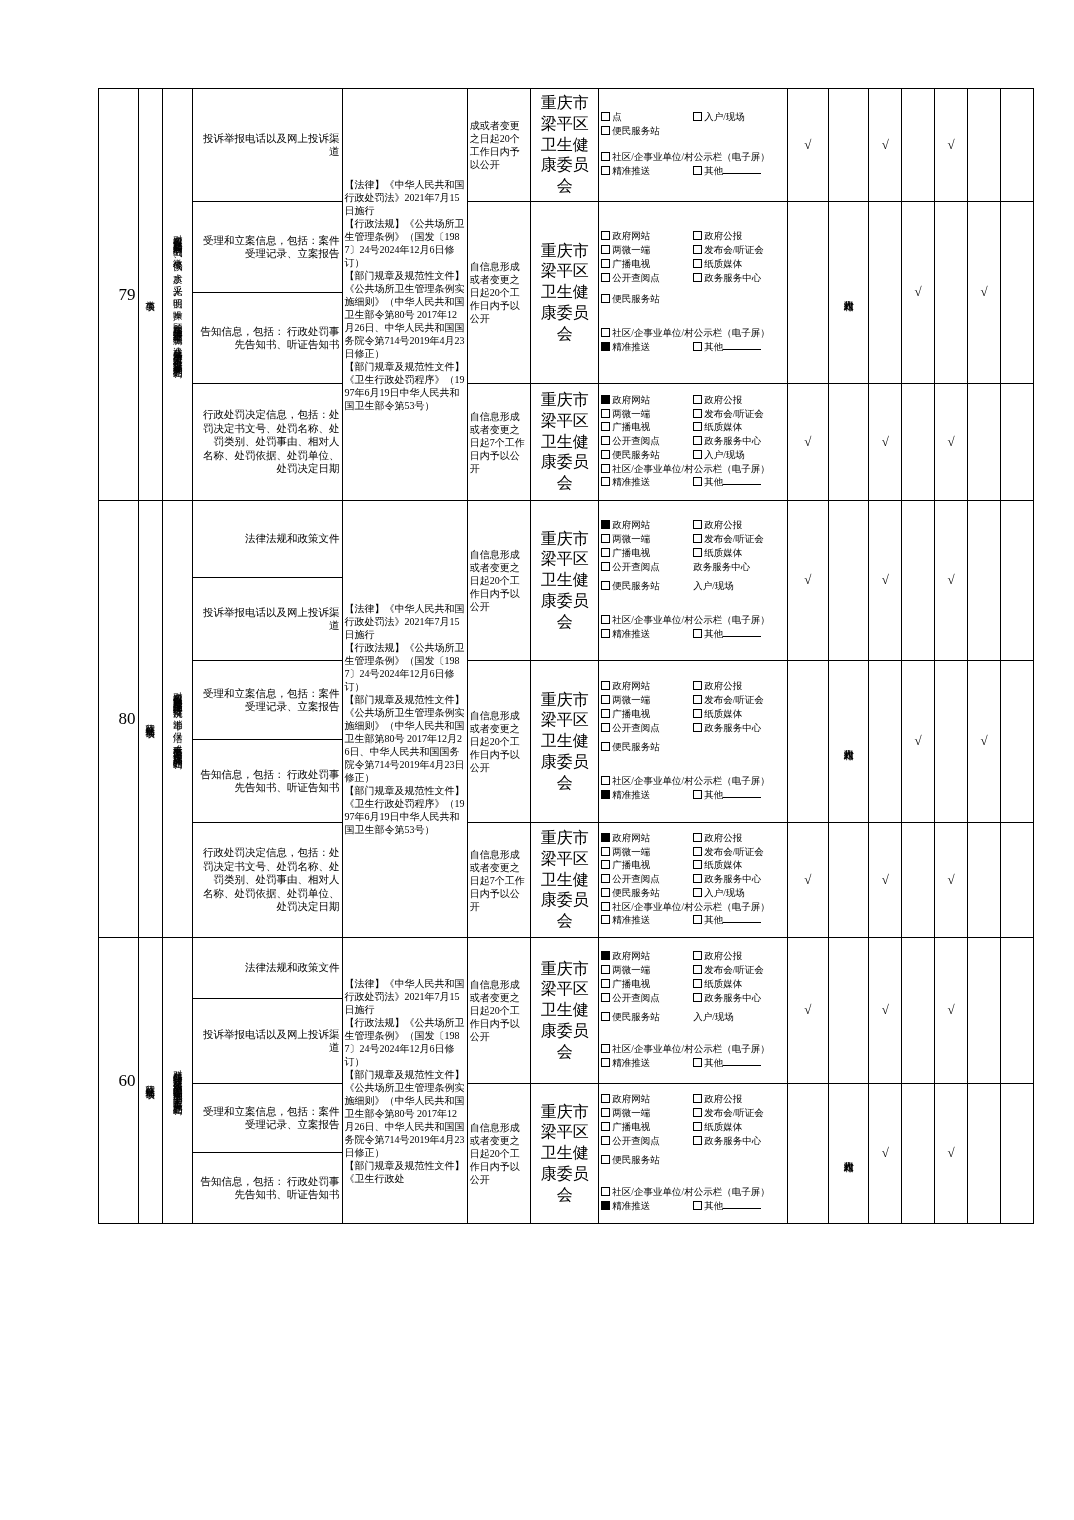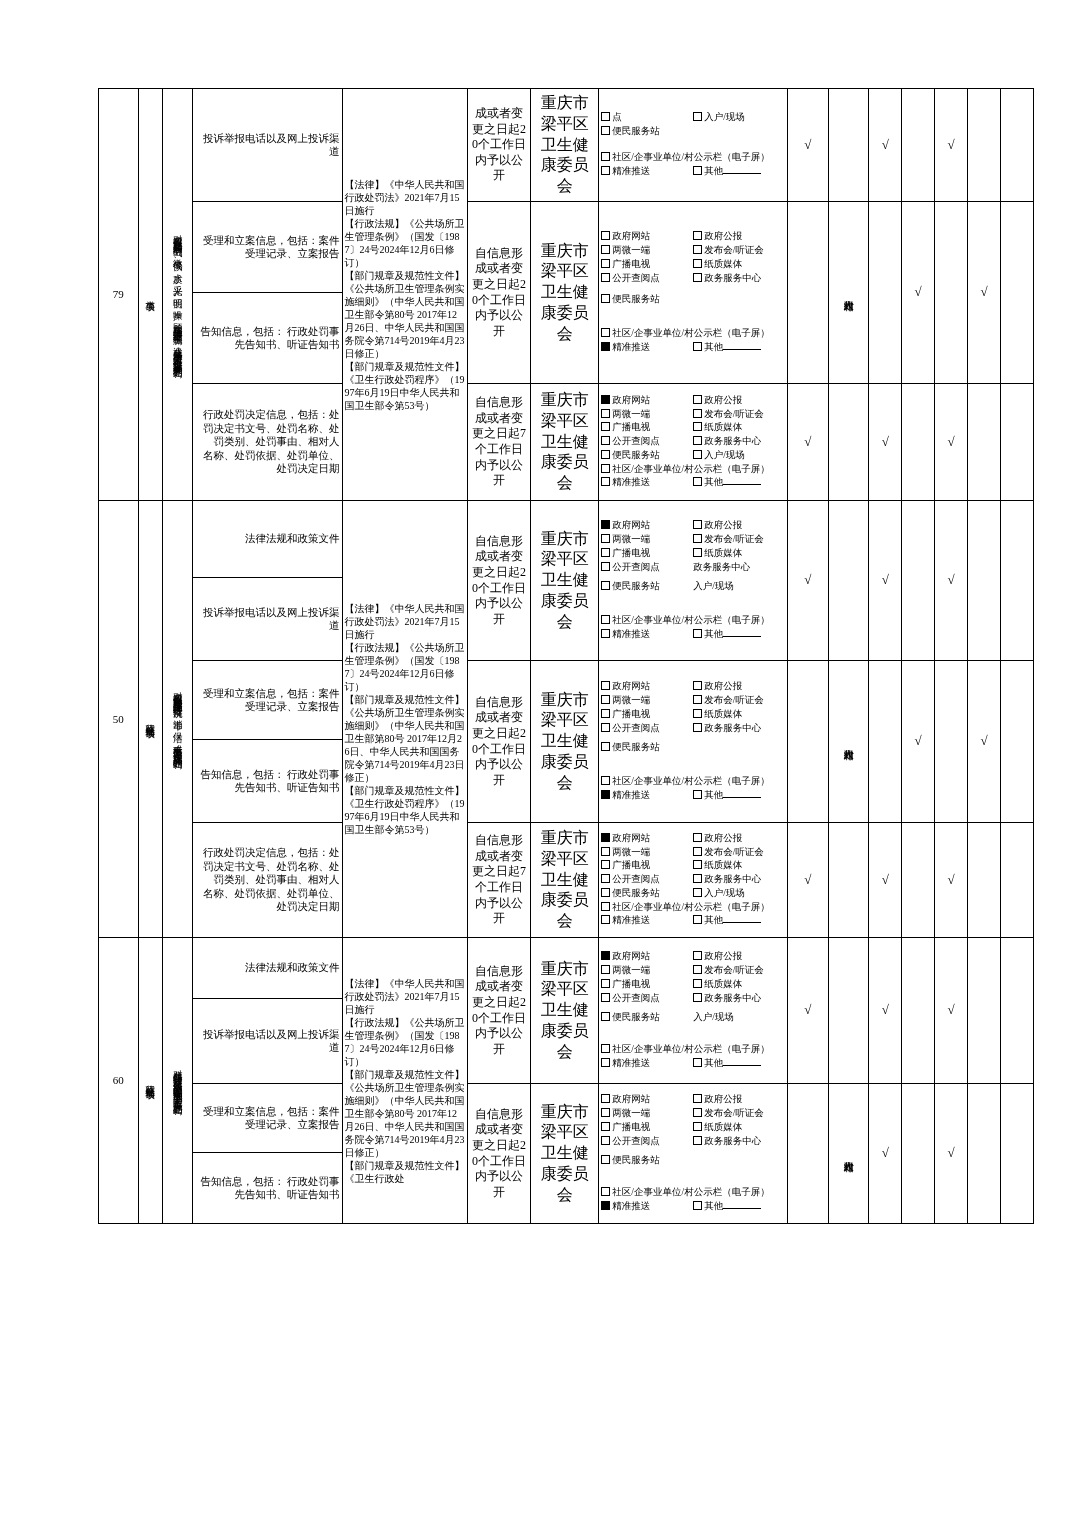--- a/index.html
+++ b/index.html
@@ -52,24 +52,24 @@
 
   .vert {
     writing-mode: vertical-rl;
     text-orientation: upright;
     letter-spacing: 1px;
     margin: 0 auto;
     display: block;
     text-align: center;
     line-height: 1.1;
   }
-  .cell-no { text-align: center; font-size: 11px; }
+  .cell-no { text-align: right; font-size: 17px; }
   .content-cell { text-align: right; padding: 6px 4px; }
   .basis-cell { font-size: 10px; line-height: 1.3; padding: 3px 3px; }
-  .time-cell { text-align: center; font-size: 12px; line-height: 1.3; border-radius: 17px; }
+  .time-cell { text-align: left; font-size: 10px; line-height: 1.3; border-radius: 17px; }
   .org-cell { text-align: center; font-size: 16px; line-height: 1.3; }
 
   .chan {
     font-size: 9.5px;
     line-height: 1.45;
     padding: 3px 2px;
   }
   .chan .row2 {
     display: flex;
   }
@@ -239,21 +239,21 @@
         <td class="check">√</td>
         <td class="check"></td>
         <td class="check">√</td>
         <td class="check"></td>
         <td class="check">√</td>
         <td class="check"></td>
         <td class="check"></td>
       </tr>
 
       <tr>
-        <td class="cell-no" rowspan="5">50</td>
+        <td class="cell-no" rowspan="5">80</td>
         <td rowspan="5">
           <span class="vert mini">行政处罚类事项</span>
         </td>
         <td rowspan="5">
           <span class="vert mini">对未按照规定对顾客用品用具等进行清洗、消毒、保洁，或者重复使用一次性用品用具的处罚</span>
         </td>
         <td class="content-cell" style="height:72px">法律法规和政策文件</td>
         <td rowspan="5" class="basis-cell" style="white-space:pre-line">【法律】《中华人民共和国行政处罚法》2021年7月15日施行
 【行政法规】《公共场所卫生管理条例》（国发〔1987〕24号2024年12月6日修订）
 【部门规章及规范性文件】《公共场所卫生管理条例实施细则》（中华人民共和国卫生部第80号 2017年12月26日、中华人民共和国国务院令第714号2019年4月23日修正）

